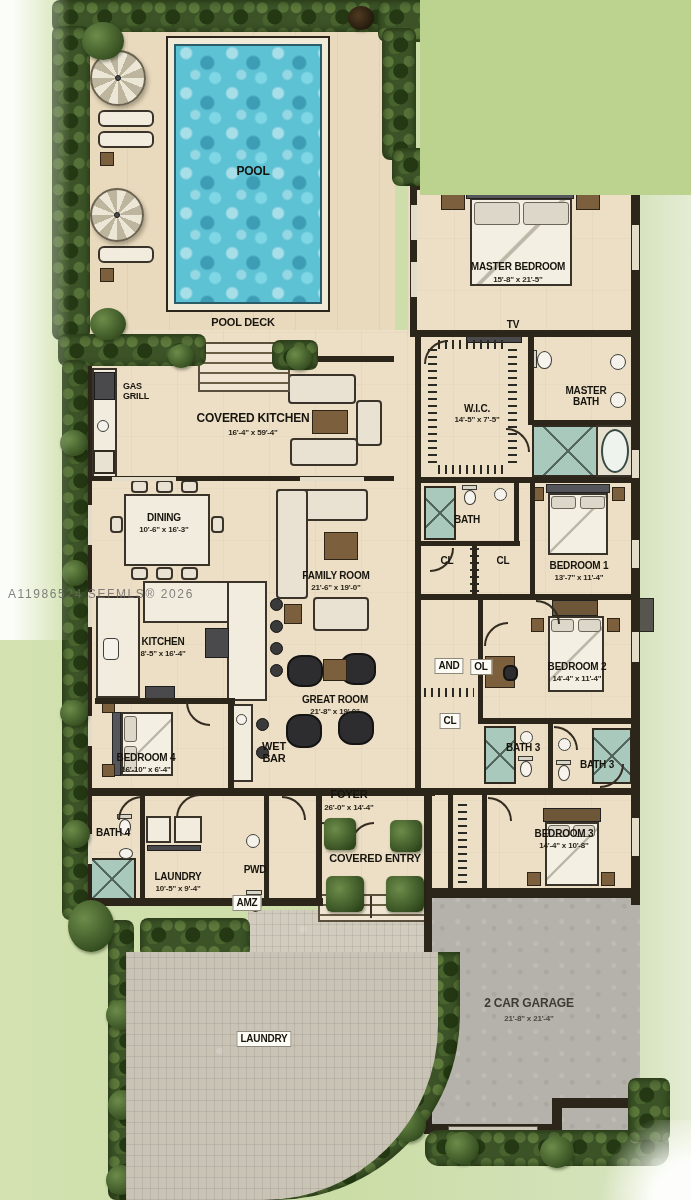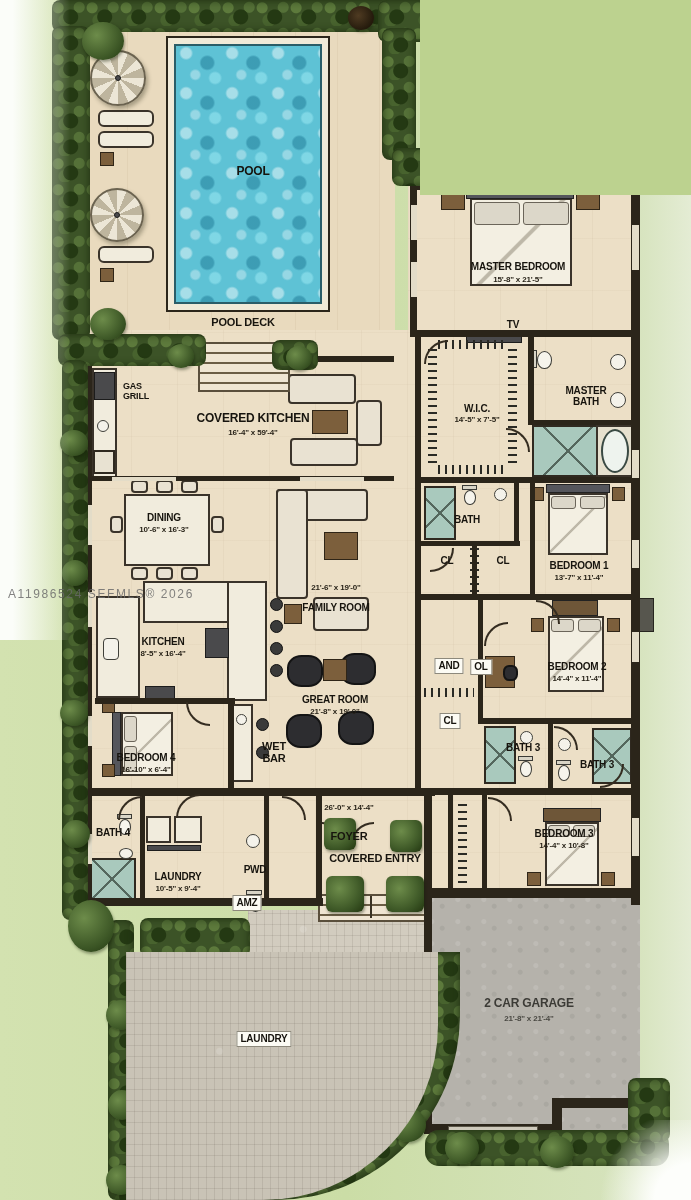--- a/index.html
+++ b/index.html
@@ -346,35 +346,35 @@
   <div class="lbl dim" style="left:477px;top:420px;">14'-5" x 7'-5"</div>
   <div class="lbl" style="left:586px;top:396px;">MASTER
 BATH</div>
   <div class="lbl" style="left:467px;top:519px;">BATH</div>
   <div class="lbl" style="left:447px;top:560px;">CL</div>
   <div class="lbl" style="left:503px;top:560px;">CL</div>
   <div class="lbl" style="left:579px;top:565px;">BEDROOM 1</div>
   <div class="lbl dim" style="left:579px;top:578px;">13'-7" x 11'-4"</div>
   <div class="lbl" style="left:164px;top:517px;">DINING</div>
   <div class="lbl dim" style="left:164px;top:530px;">10'-6" x 16'-3"</div>
-  <div class="lbl" style="left:336px;top:607px;">FAMILY ROOM</div>
+  <div class="lbl" style="left:336px;top:575px;">FAMILY ROOM</div>
   <div class="lbl dim" style="left:336px;top:588px;">21'-6" x 19'-0"</div>
   <div class="lbl" style="left:163px;top:641px;">KITCHEN</div>
   <div class="lbl dim" style="left:163px;top:654px;">8'-5" x 16'-4"</div>
   <div class="lbl" style="left:577px;top:666px;">BEDROOM 2</div>
   <div class="lbl dim" style="left:577px;top:679px;">14'-4" x 11'-4"</div>
   <div class="lbl" style="left:335px;top:699px;">GREAT ROOM</div>
   <div class="lbl dim" style="left:335px;top:712px;">21'-8" x 19'-0"</div>
   <div class="lbl" style="left:146px;top:757px;">BEDROOM 4</div>
   <div class="lbl dim" style="left:146px;top:770px;">16'-10" x 6'-4"</div>
   <div class="lbl" style="left:274px;top:752px;font-size:11px;">WET
 BAR</div>
   <div class="lbl" style="left:523px;top:747px;">BATH 3</div>
   <div class="lbl" style="left:597px;top:764px;">BATH 3</div>
-  <div class="lbl" style="left:349px;top:794px;font-size:11px;margin-top:42px;">FOYER</div>
+  <div class="lbl" style="left:349px;top:794px;font-size:11px;">FOYER</div>
   <div class="lbl dim" style="left:349px;top:808px;">26'-0" x 14'-4"</div>
   <div class="lbl" style="left:564px;top:833px;">BEDROOM 3</div>
   <div class="lbl dim" style="left:564px;top:846px;">14'-4" x 10'-8"</div>
   <div class="lbl" style="left:113px;top:832px;">BATH 4</div>
   <div class="lbl" style="left:178px;top:876px;">LAUNDRY</div>
   <div class="lbl dim" style="left:178px;top:889px;">10'-5" x 9'-4"</div>
   <div class="lbl" style="left:255px;top:869px;">PWD</div>
   <div class="lbl" style="left:375px;top:858px;font-size:11px;">COVERED ENTRY</div>
   <div class="lbl" style="left:529px;top:1004px;font-size:12px;color:#3c3b36;">2 CAR GARAGE</div>
   <div class="lbl dim" style="left:529px;top:1019px;color:#4a4943;">21'-8" x 21'-4"</div>

